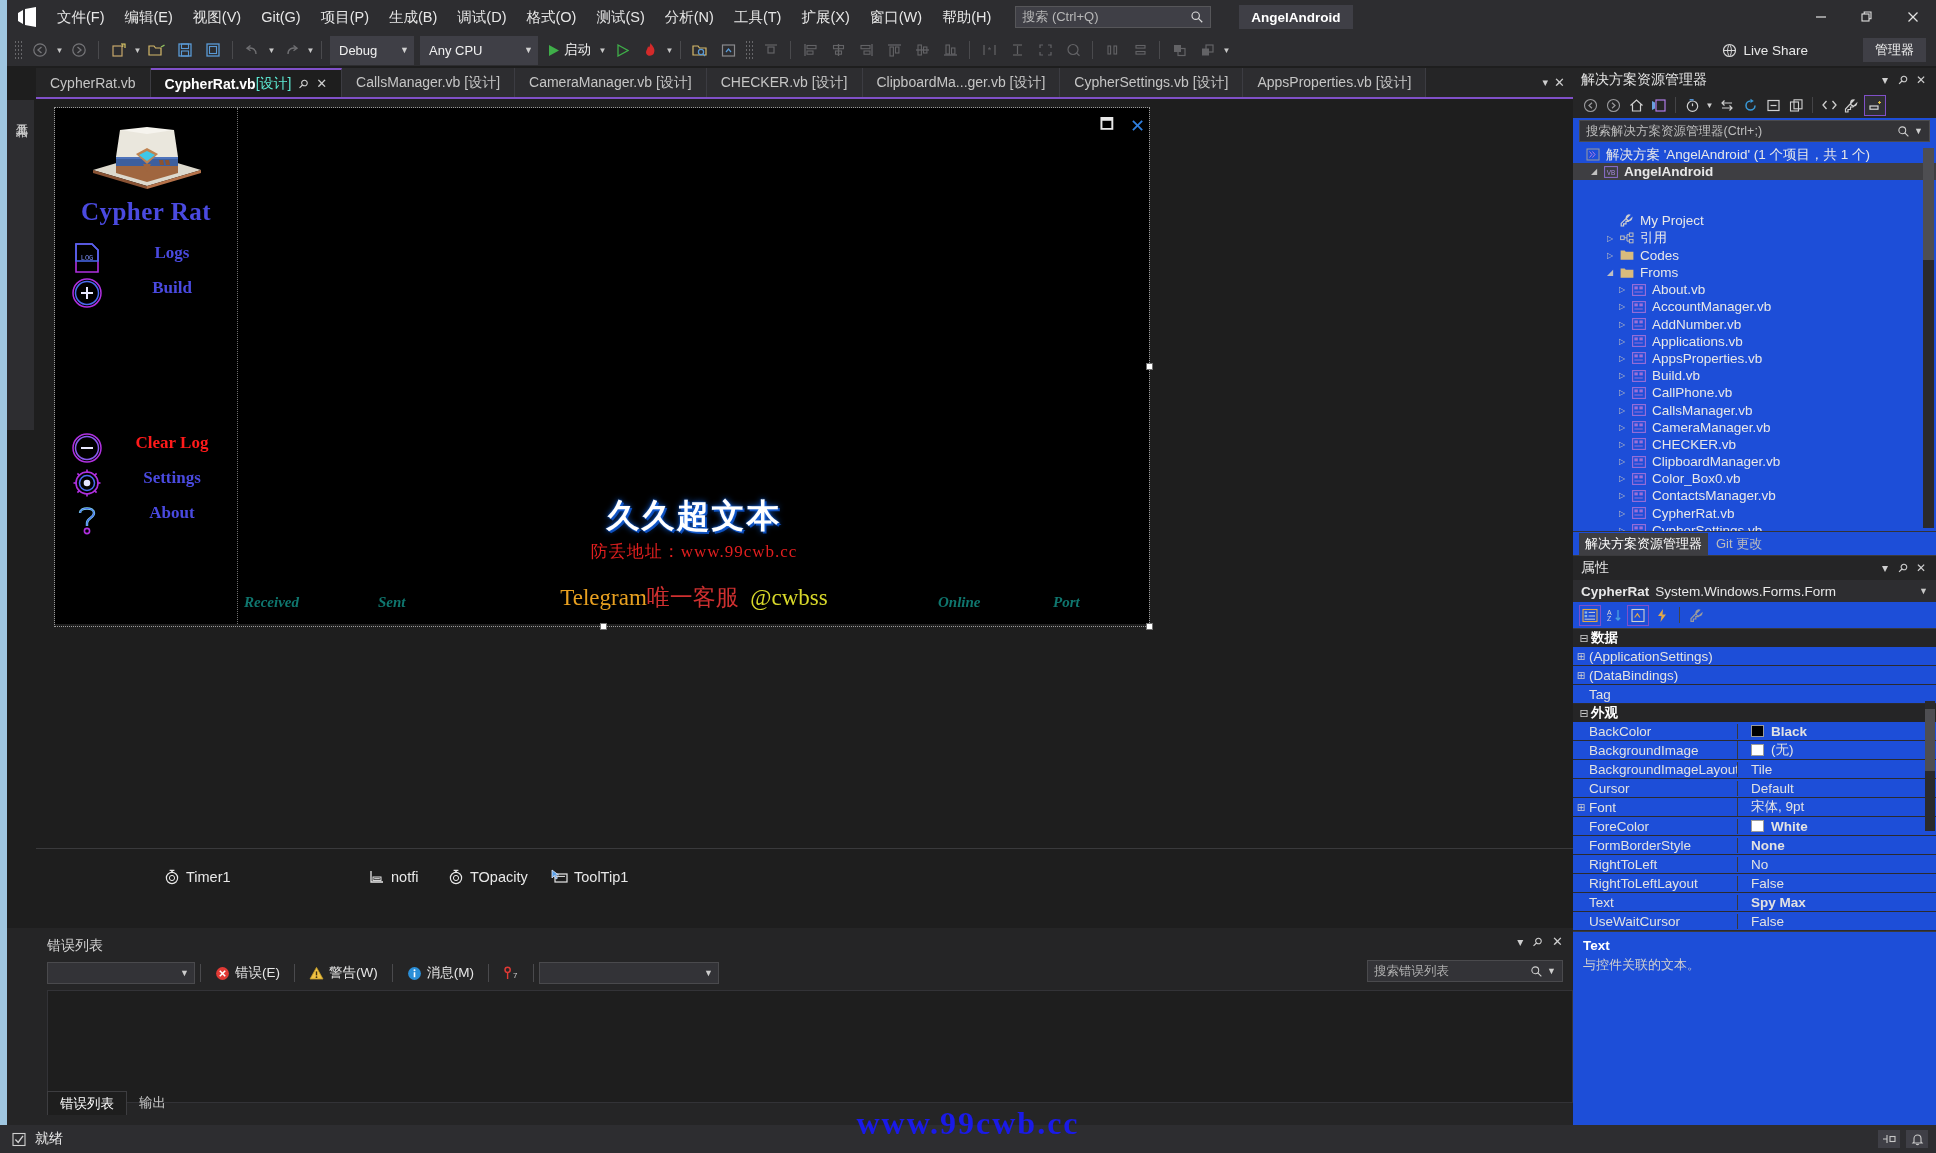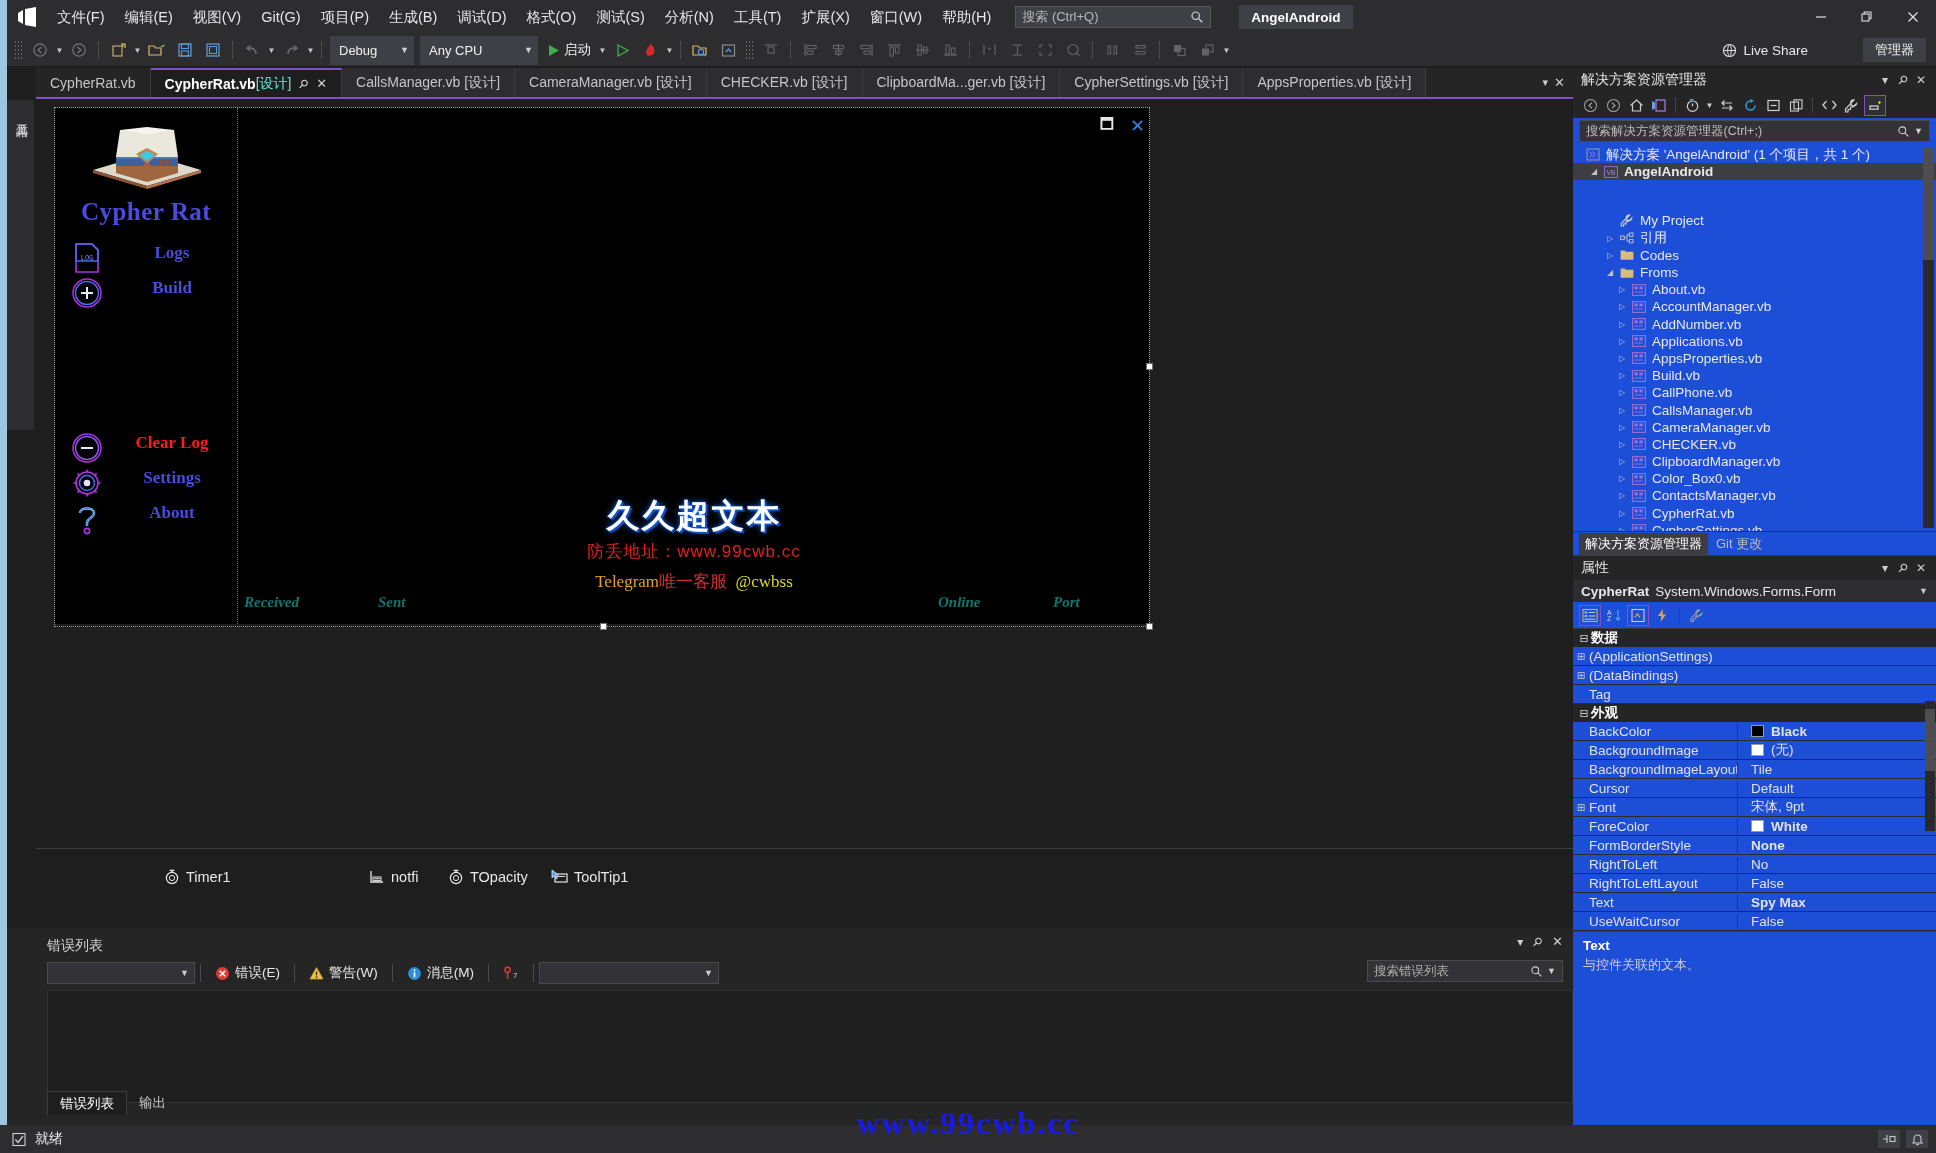--- a/index.html
+++ b/index.html
@@ -82,22 +82,22 @@
     font-family:"Liberation Serif","DejaVu Serif",serif;font-weight:bold;font-size:17px;color:#4a4ae0;}
   .navrow .lb.red{color:#ff1a1a;}
 
   .toprow{position:absolute;right:4px;top:5px;display:flex;align-items:center;gap:16px;}
   .toprow .mini{color:#e8e8e8;font-size:15px;}
   .toprow .xx{color:#2f7fe0;font-size:18px;font-weight:bold;}
 
   .wm{position:absolute;left:0;width:912px;text-align:center;}
   .wm1{top:386px;font-family:"Liberation Sans",sans-serif;font-weight:bold;font-size:33px;color:#ffffff;
     text-shadow:0 0 2px #1f6fe8,0 0 6px #1560d8,2px 2px 0 #0d49b0;letter-spacing:2px;}
-  .wm2{top:432px;font-family:Liberation Sans, sans-serif;font-size:17px;color:#e21f1f;letter-spacing:1px;}
-  .wm3{top:462px;font-family:"Liberation Serif",serif;font-size:17px;}
+  .wm2{top:432px;font-family:Liberation Serif, serif;font-size:17px;color:#e21f1f;letter-spacing:1px;}
+  .wm3{top:474px;font-family:"Liberation Serif",serif;font-size:23px;}
   .wm3 .a{color:#e8a020;}
   .wm3 .b{color:#cf3030;}
   .wm3 .c{color:#d8d82a;}
 
   .statrow{position:absolute;left:0;bottom:10px;width:912px;height:20px;
     font-family:"Liberation Serif","DejaVu Serif",serif;font-weight:bold;font-size:15px;color:#0f766e;font-style:italic;}
   .statrow span{position:absolute;top:0;}
 
   
   .handle{position:absolute;width:7px;height:7px;background:#ffffff;border:1px solid #707070;box-sizing:border-box;}

